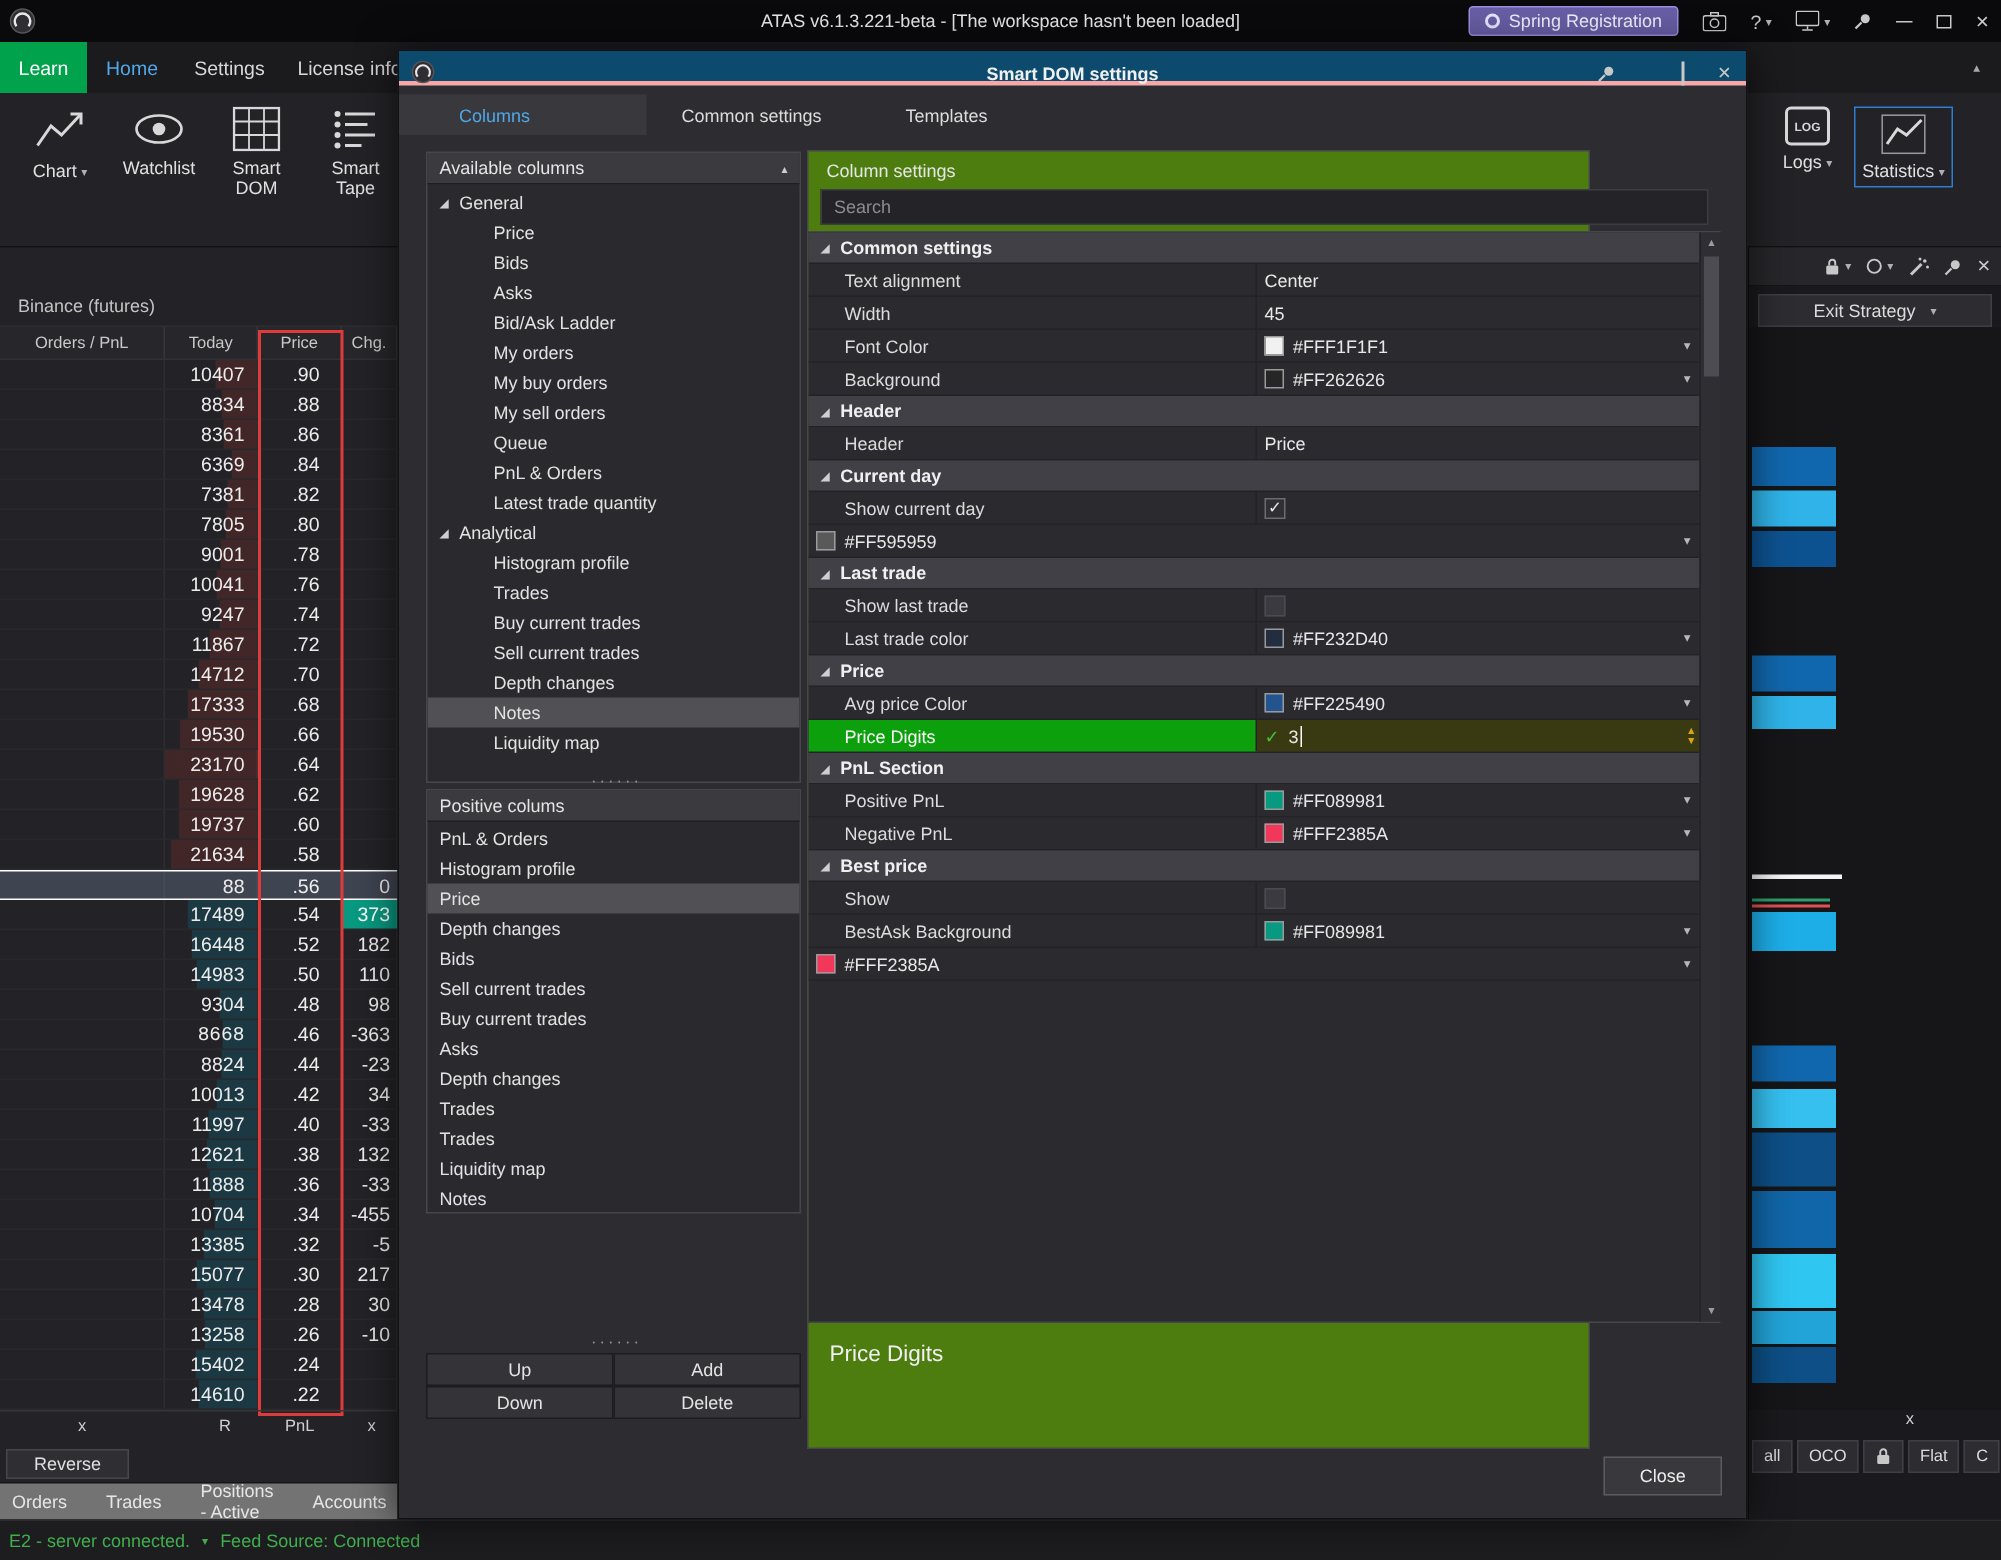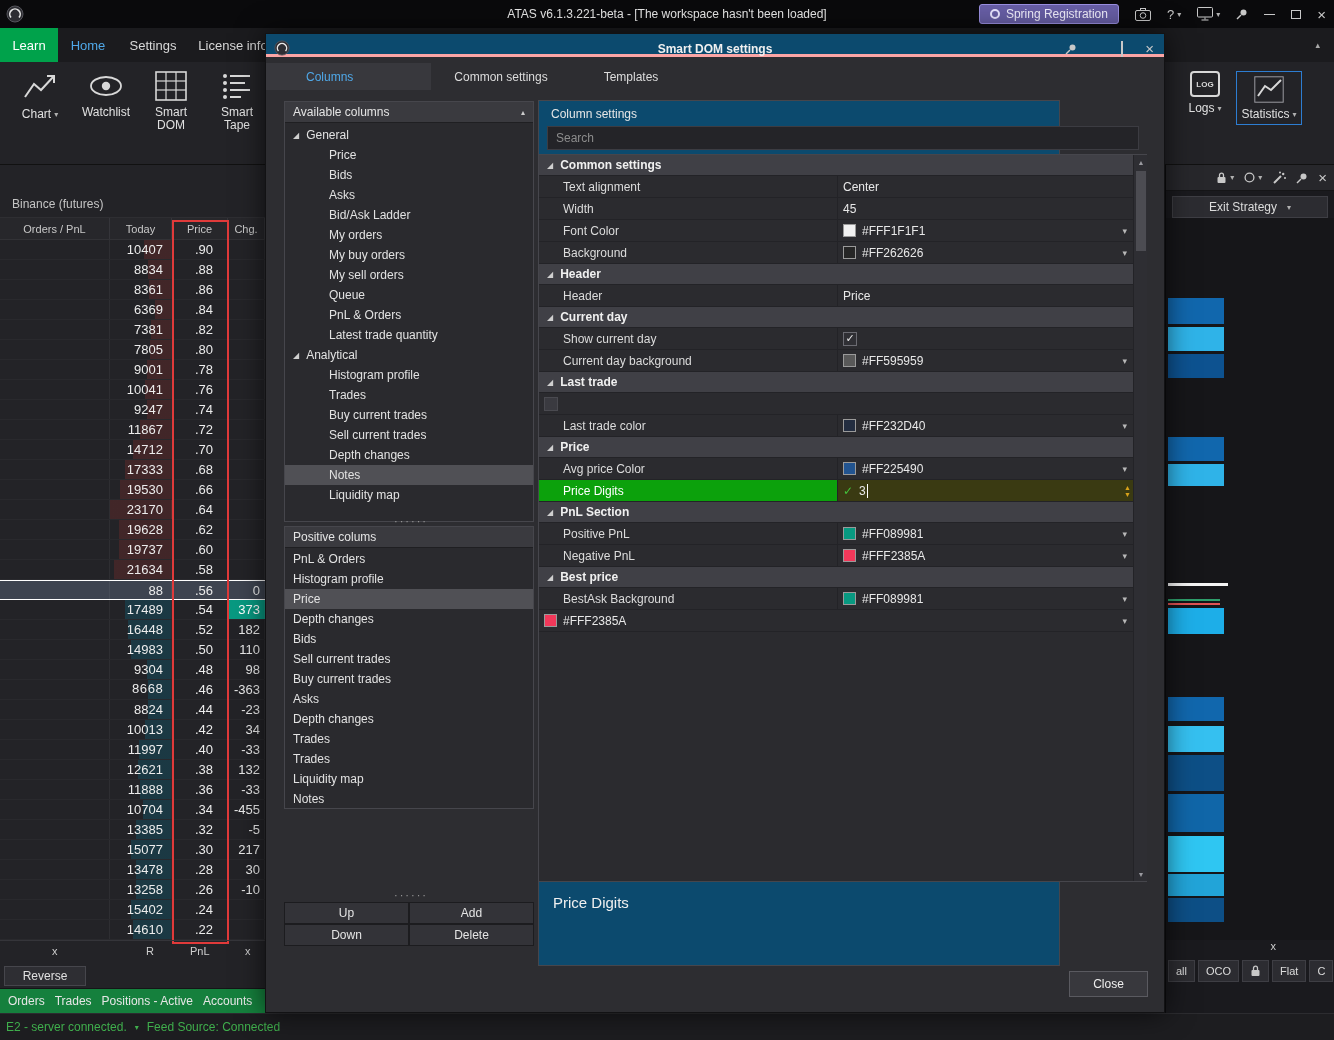--- a/index.html
+++ b/index.html
@@ -48,21 +48,21 @@
 .c-today{width:62px;padding-right:8px}
 .c-price{width:56px;padding-right:14px}
 .c-chg{width:37px;padding-right:4px}
 .chg-best{background:#089981;color:#fff}
 .price-outline{position:absolute;left:172px;top:55px;width:57px;height:724px;border:2px solid #e03a3a;pointer-events:none}
 .lp-footer{position:absolute;left:0;top:775px;width:265px;height:22px;border-top:1px solid #35353a;font-size:11px;color:#cfcfcf}
 .lp-footer span{position:absolute;top:4px}
 .reverse-btn{position:absolute;left:4px;top:801px;width:82px;height:20px;background:#2e2e33;border:1px solid #46464c;color:#e0e0e0;font-size:12px;display:flex;align-items:center;justify-content:center}
 
 
-#bottom-tabs{position:absolute;left:0;top:988px;width:265px;height:25px;background:#15803d;display:flex;align-items:center;gap:10px;padding:0 8px;border-top:1px solid #151517}
+#bottom-tabs{position:absolute;left:0;top:988px;width:265px;height:25px;background:#737373;display:flex;align-items:center;gap:26px;padding:0 8px;border-top:1px solid #151517}
 #statusbar{position:absolute;left:0;top:1013px;width:1334px;height:27px;background:#1d1d20;border-top:1px solid #2c2c30;display:flex;align-items:center;gap:8px;padding:0 6px}
 .status-green{color:#3fae4c}
 
 
 #right-panel{position:absolute;left:1165px;top:165px;width:169px;height:848px;background:#1a1a1e;border-left:1px solid #0c0c0e}
 .rp-iconbar{position:absolute;left:0;top:0;width:169px;height:26px;background:#27272b;display:flex;align-items:center;justify-content:flex-end;gap:10px;padding:0 8px;border-bottom:1px solid #151517}
 .rp-exit{position:absolute;left:6px;top:31px;width:156px;height:22px;background:#2c2c31;border:1px solid #3e3e44;display:flex;align-items:center;justify-content:center;gap:10px;color:#dcdcdc}
 #rp-bars{position:absolute;left:0;top:53px;width:169px;height:722px;background:#161619;overflow:hidden}
 .rp-bar{position:absolute;left:2px;width:56px}
 .rp-x{position:absolute;right:58px;top:775px;color:#cfcfcf;font-size:11px}
@@ -84,21 +84,21 @@
 #tree{position:absolute;left:0;top:21px;right:0;bottom:0;overflow:hidden;padding-top:2px}
 .tree-item{height:20px;display:flex;align-items:center;padding-left:44px;color:#e2e2e2}
 .tree-item.group{padding-left:8px;gap:7px}
 .expander,.g-tri{font-size:8px;color:#cfcfcf}
 .tree-item.sel,.sel-item.sel{background:#505055}
 .sel-box{position:absolute;left:18px;top:492px;width:250px;height:283px;border:1px solid #46464c;background:#2a2a2e}
 #sel-list{position:absolute;left:0;top:21px;right:0;bottom:0;padding-top:1px}
 .sel-item{height:20px;display:flex;align-items:center;padding-left:8px;color:#e2e2e2}
 .dots{position:absolute;color:#9a9a9a;font-size:11px;letter-spacing:2px;line-height:6px}
 .dlg-btn{position:absolute;height:22px;background:#333338;border:1px solid #1c1c1f;color:#e4e4e4;display:flex;align-items:center;justify-content:center}
-.cs-box{position:absolute;left:272px;top:66px;width:522px;height:866px;border:1px solid #46464c;background:#0c4a6e}
+.cs-box{position:absolute;left:272px;top:66px;width:522px;height:866px;border:1px solid #46464c;background:#4d7c0f}
 .cs-title{position:absolute;left:12px;top:6px;color:#e6e6e6}
 .cs-search{position:absolute;left:8px;top:25px;width:592px;height:24px;background:#242428;border:1px solid #3c3c42;color:#cfcfcf;padding:0 8px;font:12px "Liberation Sans","DejaVu Sans",sans-serif;outline:none}
 .cs-search::placeholder{color:#8c8c8c}
 #grid-wrap{position:absolute;left:0;top:53px;width:608px;height:728px;border-top:1px solid #46464c;border-bottom:1px solid #46464c;background:#2b2b2f}
 #grid{position:absolute;left:0;top:0;width:594px;height:726px;overflow:hidden}
 .g-section{height:21px;background:#404046;display:flex;align-items:center;gap:7px;padding-left:8px;font-weight:bold;color:#f0f0f0;border-bottom:1px solid #232327}
 .g-row{height:22px;display:flex;border-bottom:1px solid #232327;background:#2b2b2f}
 .g-label{width:299px;display:flex;align-items:center;padding-left:24px;color:#dcdcdc;border-right:1px solid #232327}
 .g-value{flex:1;display:flex;align-items:center;padding-left:5px;position:relative;color:#e8e8e8}
 .swatch{width:13px;height:13px;border:1px solid #9a9a9a;margin-right:6px;flex:0 0 auto}
@@ -759,32 +759,32 @@
               <span class="g-tri">◢</span>
               <span>Current day</span>
             </div>
             <div class="g-row">
               <div class="g-label">Show current day</div>
               <div class="g-value">
                 <span class="cb">✓</span>
               </div>
             </div>
             <div class="g-row">
-              <div class="g-label">Current day background</div>
               <div class="g-value">
                 <span class="swatch" style="background: rgb(89, 89, 89);"></span>
                 <span>#FF595959</span>
                 <span class="dd-arrow">▾</span>
               </div>
             </div>
             <div class="g-section">
               <span class="g-tri">◢</span>
               <span>Last trade</span>
             </div>
             <div class="g-row">
+              <div class="g-label">Show last trade</div>
               <div class="g-value">
                 <span class="cb off"></span>
               </div>
             </div>
             <div class="g-row">
               <div class="g-label">Last trade color</div>
               <div class="g-value">
                 <span class="swatch" style="background: rgb(35, 45, 64);"></span>
                 <span>#FF232D40</span>
                 <span class="dd-arrow">▾</span>
@@ -832,20 +832,26 @@
                 <span class="swatch" style="background: rgb(242, 56, 90);"></span>
                 <span>#FFF2385A</span>
                 <span class="dd-arrow">▾</span>
               </div>
             </div>
             <div class="g-section">
               <span class="g-tri">◢</span>
               <span>Best price</span>
             </div>
             <div class="g-row">
+              <div class="g-label">Show</div>
+              <div class="g-value">
+                <span class="cb off"></span>
+              </div>
+            </div>
+            <div class="g-row">
               <div class="g-label">BestAsk Background</div>
               <div class="g-value">
                 <span class="swatch" style="background: rgb(8, 153, 129);"></span>
                 <span>#FF089981</span>
                 <span class="dd-arrow">▾</span>
               </div>
             </div>
             <div class="g-row">
               <div class="g-value">
                 <span class="swatch" style="background: rgb(242, 56, 90);"></span>

